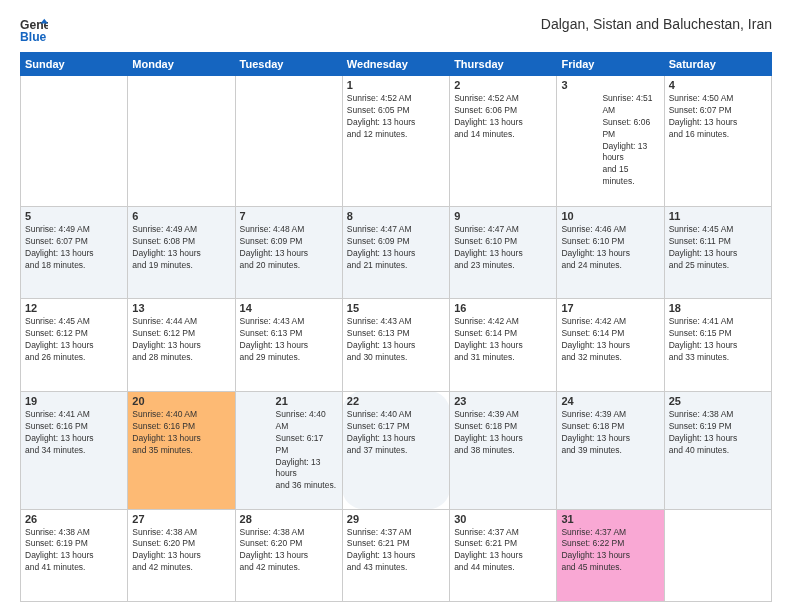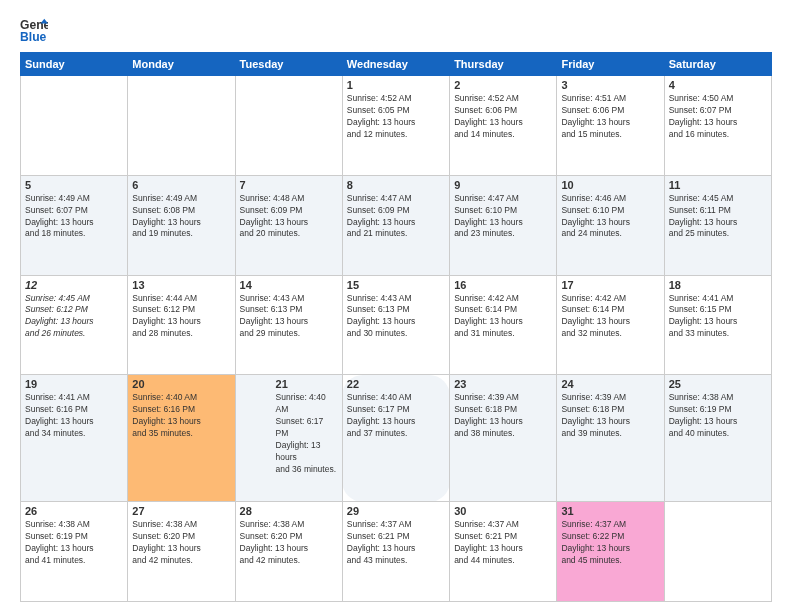--- a/index.html
+++ b/index.html
@@ -97,20 +97,21 @@
 <div class="page">
   <div class="header">
     <div class="logo">
       <svg class="logo-icon" viewBox="0 0 30 30" xmlns="http://www.w3.org/2000/svg">
         <text x="0" y="14" font-size="13" font-weight="bold" fill="#333">General</text>
         <text x="0" y="27" font-size="13" font-weight="bold" fill="#1565c0">Blue</text>
         <polygon points="22,8 30,8 26,3" fill="#1565c0"></polygon>
       </svg>
     </div>
     <div class="title-block">
+      <div class="subtitle">Dalgan, Sistan and Baluchestan, Iran</div>
     </div>
   </div>
 
   <table class="calendar">
     <thead>
       <tr>
         <th>Sunday</th>
         <th>Monday</th>
         <th>Tuesday</th>
         <th>Wednesday</th>
@@ -133,21 +134,21 @@
           </td>
           <td style="background: rgb(255, 255, 255);">
             <span class="day-num">2</span>
             <div class="day-info" style="white-space: pre-line;">Sunrise: 4:52 AM
 Sunset: 6:06 PM
 Daylight: 13 hours
 and 14 minutes.</div>
           </td>
           <td style="background: rgb(255, 255, 255);">
             <span class="day-num">3</span>
-            <div class="day-info" style="white-space: pre-line;">Sunrise: 4:51 AM
+            <div class="day-info" style="white-space: pre-line; margin-left: 41px;">Sunrise: 4:51 AM
 Sunset: 6:06 PM
 Daylight: 13 hours
 and 15 minutes.</div>
           </td>
           <td style="background: rgb(255, 255, 255);">
             <span class="day-num">4</span>
             <div class="day-info" style="white-space: pre-line;">Sunrise: 4:50 AM
 Sunset: 6:07 PM
 Daylight: 13 hours
 and 16 minutes.</div>
@@ -198,21 +199,21 @@
           </td>
           <td style="background: rgb(240, 244, 248); margin-left: 15px;">
             <span class="day-num">11</span>
             <div class="day-info" style="white-space: pre-line;">Sunrise: 4:45 AM
 Sunset: 6:11 PM
 Daylight: 13 hours
 and 25 minutes.</div>
           </td>
         </tr>
         <tr>
-          <td style="background: rgb(255, 255, 255); font-style: italic;">
+          <td style="background: rgb(255, 255, 255);">
             <span class="day-num">12</span>
             <div class="day-info" style="white-space: pre-line;">Sunrise: 4:45 AM
 Sunset: 6:12 PM
 Daylight: 13 hours
 and 26 minutes.</div>
           </td>
           <td style="background: rgb(255, 255, 255);">
             <span class="day-num">13</span>
             <div class="day-info" style="white-space: pre-line;">Sunrise: 4:44 AM
 Sunset: 6:12 PM

